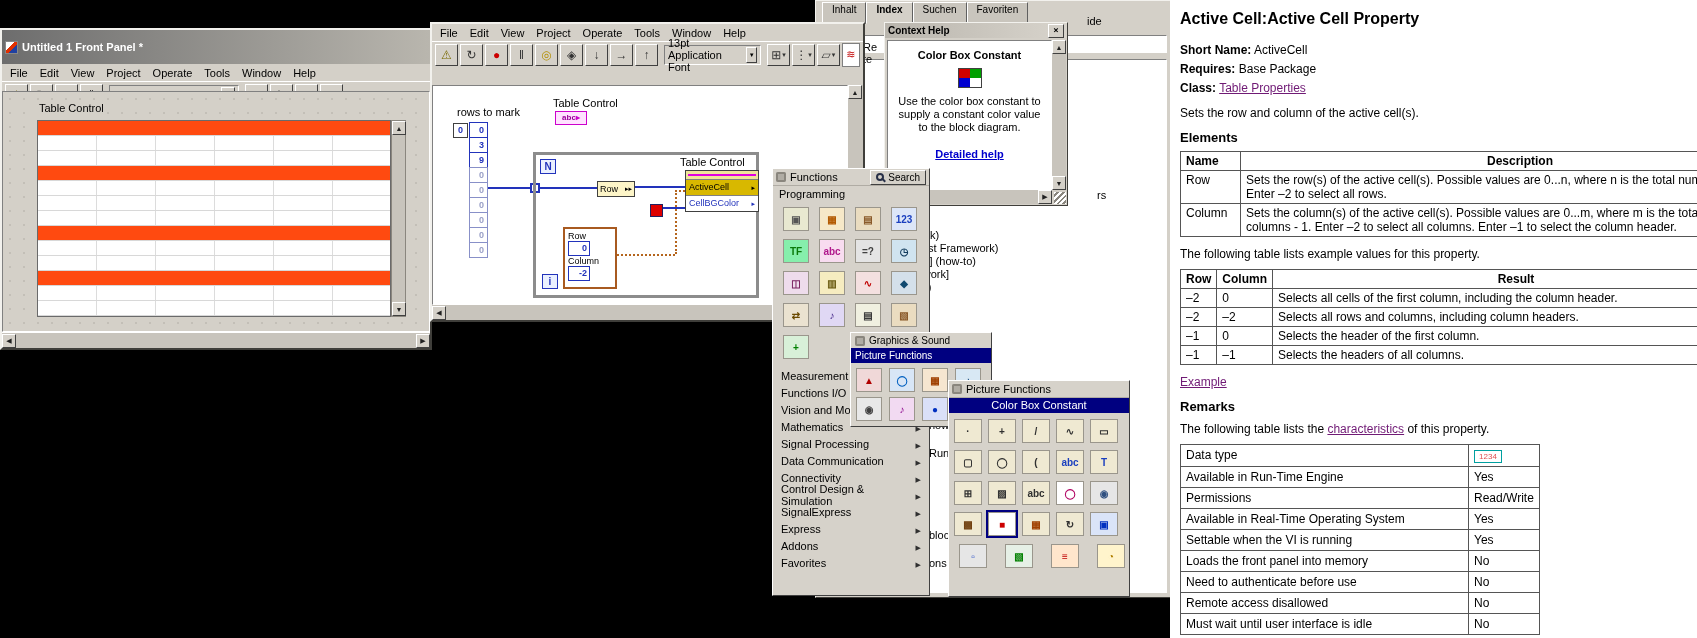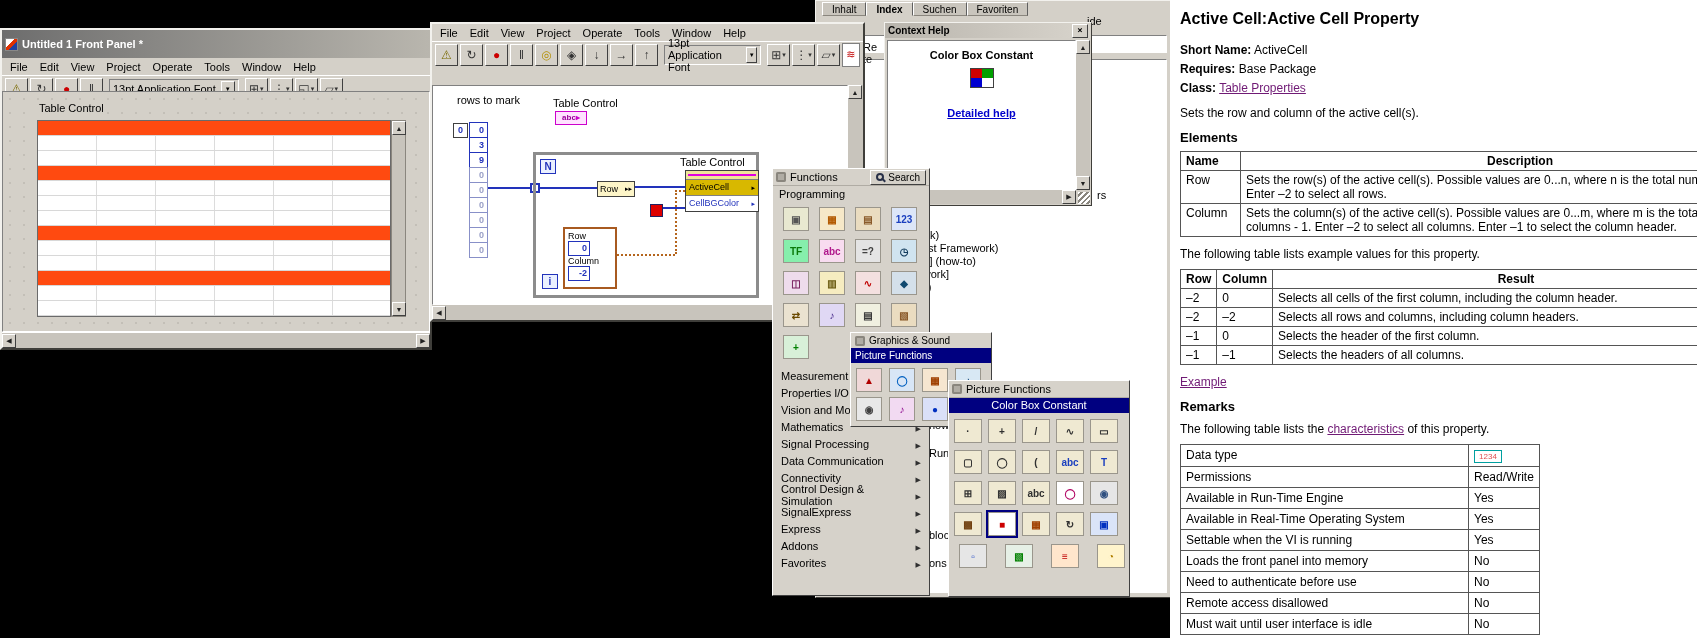--- a/index.html
+++ b/index.html
@@ -2,21 +2,21 @@
 <html><head>
 <meta charset="utf-8">
 <style>
   html,body{margin:0;padding:0;background:#000;}
   *{box-sizing:border-box;}
   .desktop{position:relative;width:1697px;height:638px;background:#000;overflow:hidden;
            font-family:"Liberation Sans",sans-serif;font-size:11px;color:#000;}
 
   
   .win{position:absolute;background:#d4d0c8;border:2px solid;border-color:#f2f1ed #3f3e3a #3f3e3a #f2f1ed;}
-  .titlebar{height:28px;display:flex;align-items:center;gap:4px;padding:0 3px;color:#fff;
+  .titlebar{height:34px;display:flex;align-items:center;gap:4px;padding:0 3px;color:#fff;
             font-weight:bold;font-size:11px;white-space:nowrap;overflow:hidden;}
   .titlebar.active{background:linear-gradient(90deg,#0a246a,#a6caf0);}
   .titlebar.inactive{background:linear-gradient(90deg,#6d6d6d,#b9b6ae);}
   .app-icon{width:13px;height:13px;border:1px solid #888;background:linear-gradient(135deg,#fff 40%,#e03000 40% 60%,#2040a0 60%);flex:0 0 auto;}
   .wbtns{margin-left:auto;display:flex;}
   .wbtn{width:16px;height:14px;background:#d4d0c8;border:1px solid;border-color:#fff #404040 #404040 #fff;
         font-size:9px;line-height:11px;text-align:center;color:#000;margin-left:2px;font-family:"DejaVu Sans Mono",monospace;}
   .min::before{content:"_";} .max::before{content:"□";} .close::before{content:"×";}
   .menubar{display:flex;height:17px;align-items:center;padding:0 2px;}
   .menu-item{padding:1px 6px;}
@@ -35,21 +35,21 @@
   
   .sb-btn{width:14px;height:14px;border:1px solid;border-color:#fff #404040 #404040 #fff;background:#d4d0c8;
           display:flex;align-items:center;justify-content:center;font-size:7px;color:#202020;flex:0 0 auto;}
   .up::before{content:"▲";} .down::before{content:"▼";} .larr::before{content:"◀";} .rarr::before{content:"▶";}
   .grip{position:absolute;right:1px;bottom:1px;width:12px;height:12px;
         background:repeating-linear-gradient(135deg,#fff 0 2px,#8a867e 2px 4px);}
 
   
   .help-viewer{left:815px;top:0;width:357px;height:598px;z-index:1;border-width:1px;}
   .hv-tabs{position:absolute;left:6px;top:1px;display:flex;}
-  .tab{height:14px;padding:0 9px;font-size:10px;line-height:13px;background:#c9c5bd;
+  .tab{height:22px;padding:0 9px;font-size:10px;line-height:13px;background:#c9c5bd;
        border:1px solid;border-color:#fff #606060 #8a867e #fff;}
   .tab.active{background:#d4d0c8;font-weight:bold;border-bottom-color:#d4d0c8;}
   .hv-input{position:absolute;left:5px;top:34px;width:346px;height:18px;background:#fff;
             border:1px solid;border-color:#808080 #fff #fff #808080;}
   .hv-list{position:absolute;left:5px;top:58px;width:346px;height:534px;background:#fff;
            border:1px solid;border-color:#808080 #fff #fff #808080;}
   .frag-layer{position:absolute;left:0;top:0;right:0;bottom:0;}
   .frag{position:absolute;font-size:11px;white-space:nowrap;}
 
   
@@ -109,21 +109,21 @@
   .pnode-label{position:absolute;left:246px;top:70px;font-size:11px;background:#fff;padding:0 1px;}
   .pnode{position:absolute;left:252px;top:84px;width:74px;border:1px solid #404040;background:#fff;}
   .pnode-strip{height:8px;background:#efe49a;position:relative;}
   .pnode-strip::after{content:"";position:absolute;left:2px;right:2px;top:3px;height:2px;background:#e000e0;}
   .pnode-row{height:16px;font-size:9px;line-height:15px;padding:0 3px;display:flex;justify-content:space-between;align-items:center;}
   .pnode-row .pr-arr{font-size:7px;}
   .pnode-row.r1{background:#d8b800;color:#000;border-top:1px solid #808080;}
   .pnode-row.r2{background:#fff;color:#2233bb;border-top:1px solid #808080;}
 
   
-  .ch-win{left:884px;top:22px;width:208px;height:184px;z-index:4;border-width:1px;}
+  .ch-win{left:884px;top:22px;width:184px;height:184px;z-index:4;border-width:1px;}
   .ch-title{height:15px;display:flex;align-items:center;background:linear-gradient(90deg,#b9b5ad,#d8d4cc);
             color:#000;font-weight:bold;font-size:10px;padding:0 3px;}
   .ch-body{position:absolute;left:2px;right:15px;top:17px;bottom:15px;background:#fff;
            border:1px solid;border-color:#808080 #fff #fff #808080;text-align:center;overflow:hidden;}
   .ch-heading{font-weight:bold;font-size:11px;margin-top:8px;}
   .cbox-icon{width:24px;height:20px;border:1px solid #404040;display:grid;
              grid-template-columns:1fr 1fr;grid-template-rows:1fr 1fr;margin:7px auto;}
   .sw1{background:#d00000;} .sw2{background:#00a000;} .sw3{background:#0000d0;} .sw4{background:#fff;}
   .ch-text{width:152px;margin:2px auto;font-size:11px;line-height:13px;}
   .ch-link{display:inline-block;margin-top:12px;color:#0000cc;font-weight:bold;text-decoration:underline;font-size:11px;}
@@ -305,21 +305,21 @@
         <span class="dd-arrow"></span>
       </div>
       <div class="tools" id="bd-align">
           <div class="tbtn tool-dd" style="color: rgb(51, 51, 51);">⊞</div>
           <div class="tbtn tool-dd" style="color: rgb(51, 51, 51);">⋮</div>
           <div class="tbtn tool-dd" style="color: rgb(51, 51, 51);">▱</div>
         </div>
       <span class="vi-icon"></span>
     </div>
     <div class="bd-body">
-      <span class="bd-label" style="left:24px;top:8px;">rows to mark</span>
+      <span class="bd-label" style="left:24px;top:20px;">rows to mark</span>
       <span class="bd-array-index">0</span>
       <div class="bd-array-cells" id="bd-array-cells">
           <div class="arr-cell">0</div>
           <div class="arr-cell">3</div>
           <div class="arr-cell">9</div>
           <div class="arr-cell dim">0</div>
           <div class="arr-cell dim">0</div>
           <div class="arr-cell dim">0</div>
           <div class="arr-cell dim">0</div>
           <div class="arr-cell dim">0</div>
@@ -388,20 +388,21 @@
         </span>
     </div>
     <div class="ch-body">
       <div class="ch-heading">Color Box Constant</div>
       <div class="cbox-icon">
         <span class="sw1"></span>
         <span class="sw2"></span>
         <span class="sw3"></span>
         <span class="sw4"></span>
       </div>
+      <div class="ch-text">Use the color box constant to supply a constant color value to the block diagram.</div>
       <span class="ch-link">Detailed help</span>
     </div>
     <div class="ch-sv">
       <span class="sb-btn up"></span>
       <span class="sb-btn down"></span>
     </div>
     <div class="ch-sh">
       <span class="sb-btn larr"></span>
       <span class="sb-btn rarr"></span>
     </div>
@@ -438,21 +439,21 @@
         <div class="pal-icon" style="color: rgb(58, 58, 58); background: rgb(240, 240, 224);">▤</div>
         <div class="pal-icon" style="color: rgb(138, 90, 42); background: rgb(234, 220, 192);">▧</div>
         <div class="pal-icon" style="color: rgb(0, 128, 0); background: rgb(216, 240, 216);">+</div>
       </div>
     <div class="pal-cats" id="fn-cats">
         <div class="pal-cat">
           <span>Measurement I/O</span>
           <span class="cat-arrow"></span>
         </div>
         <div class="pal-cat">
-          <span>Properties I/O</span>
+          <span>Functions I/O</span>
           <span class="cat-arrow"></span>
         </div>
         <div class="pal-cat">
           <span>Vision and Motion</span>
           <span class="cat-arrow"></span>
         </div>
         <div class="pal-cat">
           <span>Mathematics</span>
           <span class="cat-arrow"></span>
         </div>
@@ -620,28 +621,28 @@
       </div>
       <table class="hd-table char-table">
         <tbody id="char-rows">
           <tr>
             <td>Data type</td>
             <td>
               <span class="dt-icon"><span>1234</span></span>
             </td>
           </tr>
         <tr>
+              <td>Available in Run-Time Engine</td>
+              <td>Yes</td>
+            </tr>
+            <tr>
               <td>Permissions</td>
               <td>Read/Write</td>
             </tr>
             <tr>
-              <td>Available in Run-Time Engine</td>
-              <td>Yes</td>
-            </tr>
-            <tr>
               <td>Available in Real-Time Operating System</td>
               <td>Yes</td>
             </tr>
             <tr>
               <td>Settable when the VI is running</td>
               <td>Yes</td>
             </tr>
             <tr>
               <td>Loads the front panel into memory</td>
               <td>No</td>

